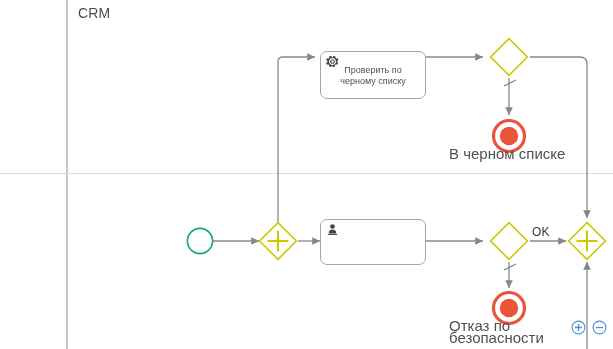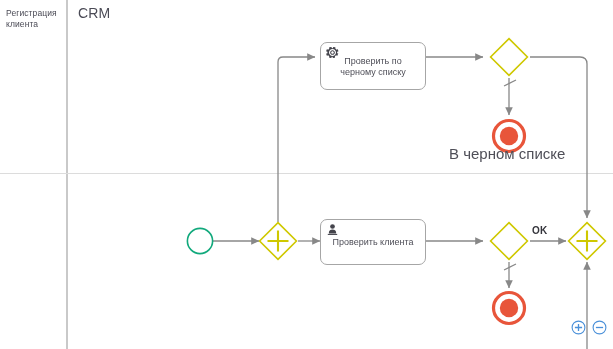--- a/index.html
+++ b/index.html
@@ -101,22 +101,22 @@
   .event-label {
     position: absolute;
     text-align: left;
     font-size: 15px;
     line-height: 11.5px;
     color: #4f4f58;
     width: 120px;
   }
   .flow-label {
     position: absolute;
-    font-size: 10px;
-    font-weight: bold;
+    font-size: 12px;
+    font-weight: normal;
     color: #35353c;
     letter-spacing: 0.2px;
   }
   
   .zoom-ctrl {
     position: absolute;
     width: 15px;
     height: 15px;
   }
   .zoom-ctrl svg { display: block; }
@@ -124,21 +124,20 @@
 </head>
 <body>
 
 <div id="canvas">
 
   <div class="pool-header-col"></div>
 
   <div class="pool-divider-left" style="top:173px;"></div>
   <div class="lane-divider" style="top:173px;"></div>
 
-  <div class="pool-label" style="left:6px; top:8px;">Регистрация клиента</div>
 
   <div class="lane-label" style="left:78px; top:8px;">CRM</div>
 
 
   <svg id="flows" viewBox="0 0 613 349" xmlns="http://www.w3.org/2000/svg">
     <defs>
       <marker id="arw" markerWidth="7" markerHeight="7" refX="6" refY="3.5" orient="auto" markerUnits="strokeWidth">
         <path d="M0,0.6 L6.2,3.5 L0,6.4 z" fill="#888888"></path>
       </marker>
     </defs>
@@ -183,20 +182,21 @@
     </svg>
   </div>
   <div class="event-label" style="left:449px; top:148px;">В черном списке</div>
 
   <div class="event" style="left:491px; top:290px; width:36px; height:36px;">
     <svg width="36" height="36" viewBox="0 0 36 36">
       <circle cx="18" cy="18" r="15.5" fill="#ffffff" stroke="#e8553a" stroke-width="3.2"></circle>
       <circle cx="18" cy="18" r="9.2" fill="#e8553a"></circle>
     </svg>
   </div>
+  <div class="event-label" style="left:449px; top:320px;">Отказ по безопасности</div>
 
   <div class="gateway" style="left:258px; top:221px;">
     <svg width="40" height="40" viewBox="0 0 40 40">
       <path d="M20,1.6 L38.4,20 L20,38.4 L1.6,20 z" fill="#ffffff" stroke="#cfc800" stroke-width="1.6"></path>
       <path d="M20,9.5 L20,30.5 M9.5,20 L30.5,20" stroke="#cfc800" stroke-width="2.1" fill="none"></path>
     </svg>
   </div>
 
   <div class="gateway" style="left:489px; top:37px;">
     <svg width="40" height="40" viewBox="0 0 40 40">
@@ -210,39 +210,38 @@
     </svg>
   </div>
 
   <div class="gateway" style="left:567px; top:221px;">
     <svg width="40" height="40" viewBox="0 0 40 40">
       <path d="M20,1.6 L38.4,20 L20,38.4 L1.6,20 z" fill="#ffffff" stroke="#cfc800" stroke-width="1.6"></path>
       <path d="M20,9.5 L20,30.5 M9.5,20 L30.5,20" stroke="#cfc800" stroke-width="2.1" fill="none"></path>
     </svg>
   </div>
 
-  <div class="task" style="left:320px; top:42px; width:106px; height:48px;">
+  <div class="task" style="left:320px; top:51px; width:106px; height:48px;">
     <span class="task-icon">
       <svg width="13" height="13" viewBox="0 0 16 16" fill="currentColor">
         <path d="M8 5.1c-1.6 0-2.9 1.3-2.9 2.9S6.4 10.9 8 10.9 10.9 9.6 10.9 8 9.6 5.1 8 5.1zm0 4.5c-0.9 0-1.6-0.7-1.6-1.6S7.1 6.4 8 6.4 9.6 7.1 9.6 8 8.9 9.6 8 9.6z"></path>
         <path d="M15 9.3l-1.3-0.5c0.05-0.26 0.08-0.53 0.08-0.8s-0.03-0.54-0.08-0.8L15 6.7c0.2-0.08 0.3-0.3 0.24-0.5l-0.66-1.9c-0.07-0.2-0.3-0.31-0.5-0.25l-1.32 0.42c-0.35-0.4-0.77-0.75-1.23-1.02l0.1-1.38c0.02-0.21-0.13-0.4-0.34-0.44l-1.98-0.36c-0.21-0.04-0.42 0.08-0.48 0.29l-0.43 1.32c-0.27-0.03-0.54-0.03-0.81 0L6.68 1.6c-0.07-0.2-0.28-0.33-0.49-0.29L4.21 1.67C4 1.71 3.85 1.9 3.87 2.11l0.1 1.38C3.5 3.76 3.09 4.11 2.74 4.5L1.42 4.08c-0.2-0.06-0.43 0.05-0.5 0.25L0.26 6.2C0.19 6.4 0.3 6.62 0.5 6.7l1.3 0.5C1.75 7.46 1.72 7.73 1.72 8s0.03 0.54 0.08 0.8L0.5 9.3C0.3 9.38 0.19 9.6 0.26 9.8l0.66 1.9c0.07 0.2 0.3 0.31 0.5 0.25l1.32-0.42c0.35 0.4 0.76 0.74 1.23 1.02l-0.1 1.38c-0.02 0.21 0.13 0.4 0.34 0.44l1.98 0.36c0.21 0.04 0.42-0.08 0.49-0.29l0.43-1.32c0.27 0.03 0.54 0.03 0.81 0l0.43 1.32c0.06 0.21 0.27 0.33 0.48 0.29l1.98-0.36c0.21-0.04 0.36-0.23 0.34-0.44l-0.1-1.38c0.46-0.27 0.88-0.62 1.23-1.02l1.32 0.42c0.2 0.06 0.43-0.05 0.5-0.25l0.66-1.9C15.3 9.6 15.2 9.38 15 9.3zM8 12.3c-2.37 0-4.3-1.93-4.3-4.3S5.63 3.7 8 3.7s4.3 1.93 4.3 4.3-1.93 4.3-4.3 4.3z"></path>
       </svg>
     </span>
     <span>Проверить по черному списку</span>
   </div>
 
   <div class="task" style="left:320px; top:219px; width:106px; height:46px;">
     <span class="task-icon">
       <svg width="13" height="13" viewBox="0 0 16 16" fill="currentColor">
         <circle cx="8" cy="4.3" r="2.9"></circle>
         <path d="M8 7.9c-2.5 0-4.4 1.5-4.4 3.3v1.6h8.8v-1.6C12.4 9.4 10.5 7.9 8 7.9z"></path>
         <rect x="2.2" y="13.4" width="11.6" height="1.3"></rect>
       </svg>
     </span>
-    <span>Проверить клиента</span>
   </div>
 
   <div class="flow-label" style="left:532px; top:225px;">OK</div>
 
   <div class="zoom-ctrl" style="left:571px; top:320px;">
     <svg width="15" height="15" viewBox="0 0 15 15">
       <circle cx="7.5" cy="7.5" r="6.4" fill="#ffffff" stroke="#4a90d9" stroke-width="1.1"></circle>
       <path d="M7.5,3.9 L7.5,11.1 M3.9,7.5 L11.1,7.5" stroke="#4a90d9" stroke-width="1.3"></path>
     </svg>
   </div>

